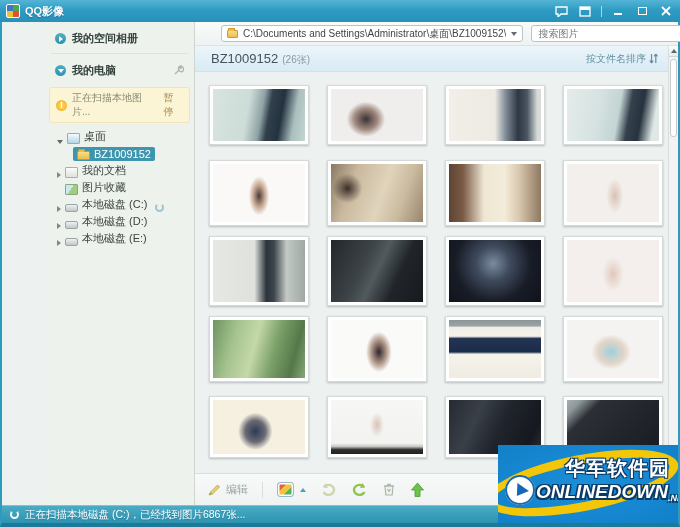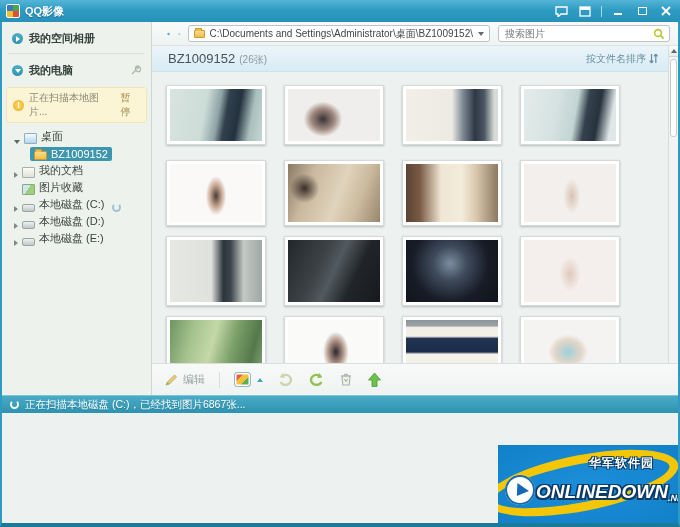--- a/index.html
+++ b/index.html
@@ -12,21 +12,21 @@
     display:flex; align-items:center; padding:0 6px;justify-content:space-between; }
   .app-icon { width:14px; height:14px; border:1px solid #fff; border-radius:2px; margin-right:5px;
     background:conic-gradient(#4aa84a 0 25%, #e05038 25% 50%, #f0c030 50% 75%, #3a78c8 75%); }
   .app-title { color:#fff; font-size:11px; font-weight:bold; text-shadow:0 1px 1px rgba(0,60,90,.4); }
   .tb-right { margin-left:auto; display:flex; align-items:center; gap:8px; }
   .tb-btn { width:16px; height:14px; display:flex; align-items:center; justify-content:center; cursor:pointer; }
   .tb-sep { width:1px; height:11px; background:rgba(255,255,255,.6); }
   .glyph-min { width:8px; height:2px; background:#fff; margin-top:6px; }
   .glyph-max { width:9px; height:8px; border:1.5px solid #fff; }
   
-  .main { display:flex; height:373px; }
+  .main { display:flex; height:483px;padding-left:43px; }
   .sidebar { width:150px; background:#eef2ec; border-right:1px solid #cfd6d1; font-size:11px; color:#3a4440; position:relative; }
   .side-sec { display:flex; align-items:center; gap:6px; padding:9px 10px 7px 10px; font-weight:bold; color:#33403c; cursor:pointer; }
   .side-divider { height:1px; background:#dde2dc; margin:0 6px; }
   .bullet { width:11px; height:11px; border-radius:50%; background:linear-gradient(#4fae c8,#2d93b0); background:linear-gradient(#4faec8,#2d93b0); position:relative; flex:0 0 auto; }
   .bullet::after { content:""; position:absolute; }
   .bullet.closed::after { left:4px; top:3px; border-left:4px solid #fff; border-top:3px solid transparent; border-bottom:3px solid transparent; }
   .bullet.open::after { left:3px; top:4px; border-top:4px solid #fff; border-left:3px solid transparent; border-right:3px solid transparent; }
   .wrench-icon { margin-left:auto; width:11px; height:11px; opacity:.75; }
   .scan-row { display:flex; align-items:center; gap:5px; background:#fbf5d6; border:1px solid #efe5b8;
     margin:2px 4px; padding:3px 6px; border-radius:3px; font-size:10px; color:#8a8876; }
@@ -92,21 +92,21 @@
     display:flex; align-items:center; padding:0 8px; gap:6px; }
   .status-spinner { width:9px; height:9px; border-radius:50%; border:2px solid rgba(255,255,255,.95); border-top-color:transparent; animation:spin 1.2s linear infinite; }
   .status-text { color:#fff; font-size:10.5px; text-shadow:0 1px 1px rgba(0,60,80,.3);text-align:right; }
   
   .watermark { position:absolute; z-index:20; left:496px; top:445px; width:180px; height:78px;
     background:radial-gradient(ellipse at 50% 50%, #1b8fd8, #1180c9); overflow:hidden; }
   .wm-ring { position:absolute; left:-14px; top:10px; width:196px; height:56px; border:9px solid #f3c608; border-radius:50%; transform:rotate(-11deg); }
   .wm-badge { position:absolute; left:7px; top:30px; width:30px; height:30px; border-radius:50%; background:#fff;
     box-shadow:0 0 0 2px #1a6aa8 inset; display:flex; align-items:center; justify-content:center; }
   .wm-arrow { width:0; height:0; border-top:11px solid #1568b8; border-left:7px solid transparent; border-right:7px solid transparent; margin-top:3px; transform:rotate(35deg); }
-  .wm-cn { position:absolute; right:24px; top:10px; color:#fff; font-size:12px; font-weight:bold; letter-spacing:1px;
+  .wm-cn { position:absolute; right:8px; top:10px; color:#fff; font-size:20px; font-weight:bold; letter-spacing:1px;
     text-shadow:-1px -1px 0 #0c3a66,1px -1px 0 #0c3a66,-1px 1px 0 #0c3a66,1px 1px 0 #0c3a66; }
   .wm-en { position:absolute; left:38px; top:36px; color:#fff; font-size:19px; font-weight:bold; font-style:italic; white-space:nowrap;
     text-shadow:-1.5px -1.5px 0 #0c3a66,1.5px -1.5px 0 #0c3a66,-1.5px 1.5px 0 #0c3a66,1.5px 1.5px 0 #0c3a66; }
   .wm-tld { font-size:9px; font-style:italic; vertical-align:bottom; }
   svg { display:block; }
 </style>
 </head>
 <body>
 
 <div class="window">

